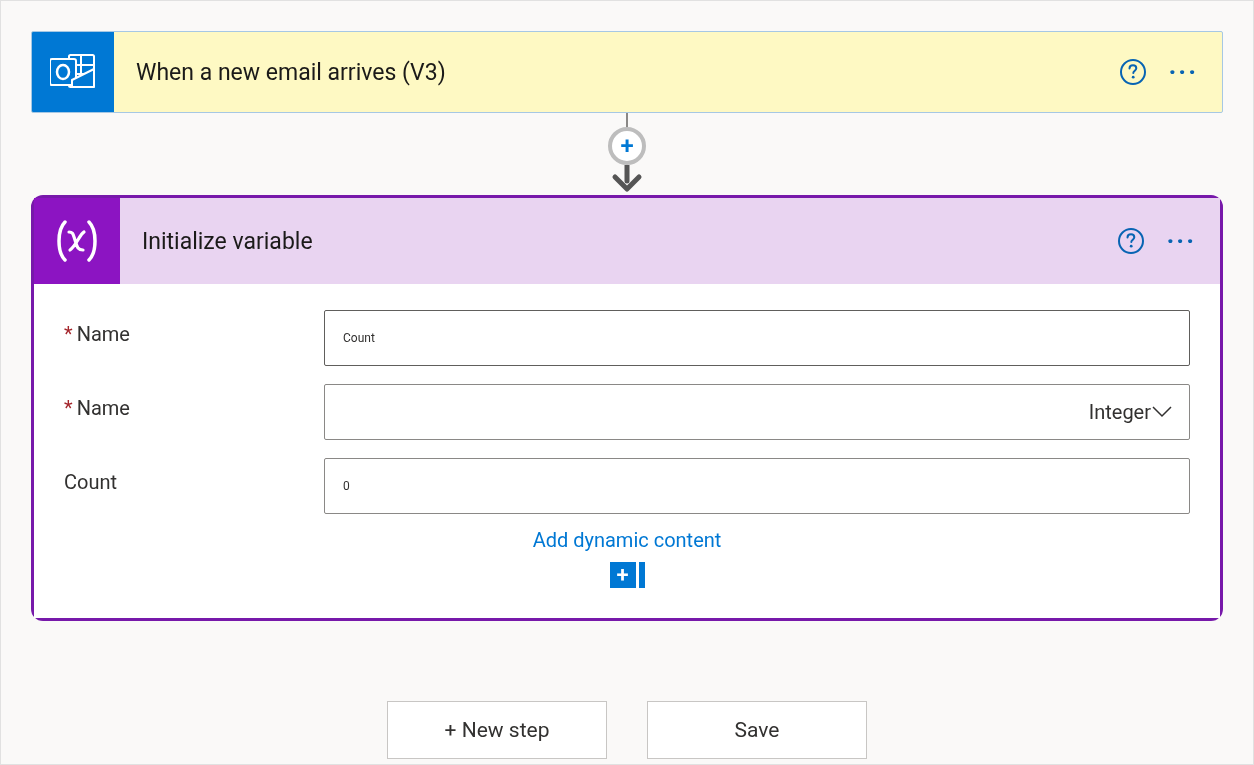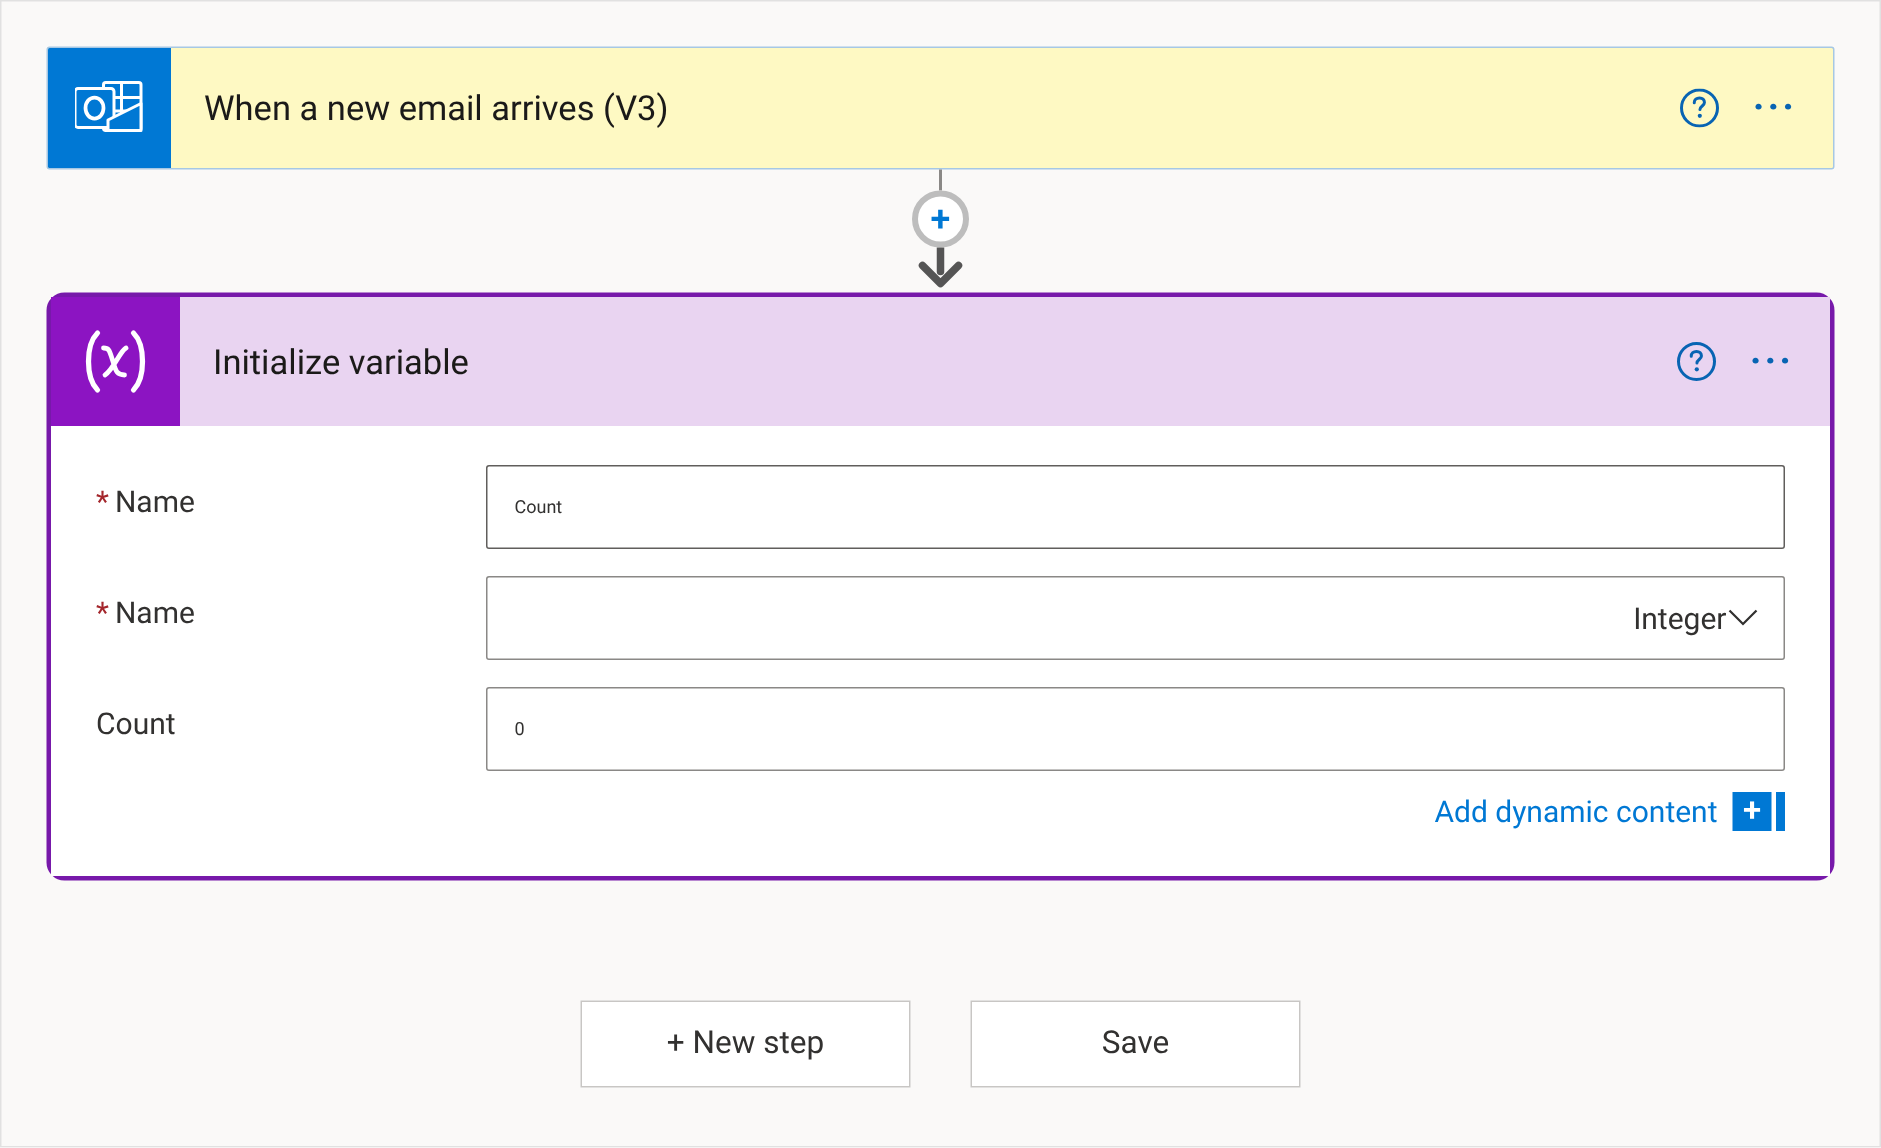--- a/index.html
+++ b/index.html
@@ -162,20 +162,21 @@
   .chevron {
     color: #323130;
   }
 
   .dynamic-row {
     display: flex;
     justify-content: flex-end;
     align-items: center;
     margin-top: 14px;
     gap: 10px;
+    flex-direction: column;
   }
   .add-dynamic {
     color: #0078d4;
     font-size: 20px;
     cursor: pointer;
   }
   .dynamic-plus {
     display: inline-flex;
     align-items: center;
   }

